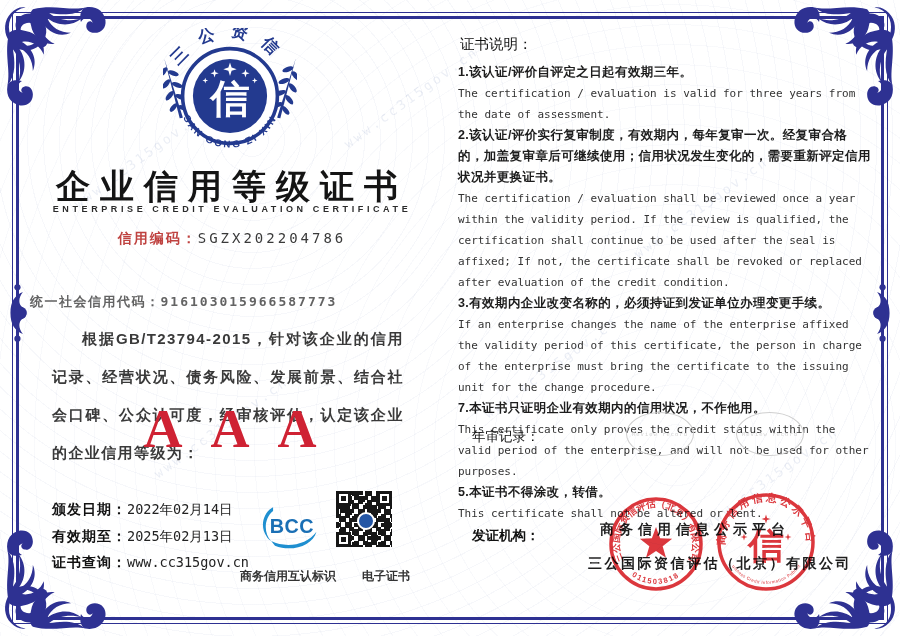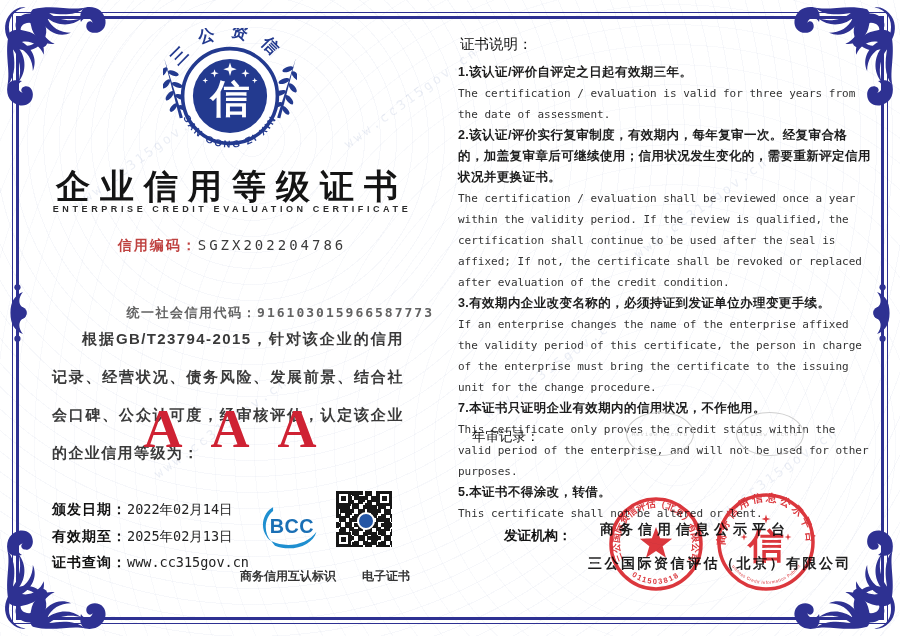--- a/index.html
+++ b/index.html
@@ -26,25 +26,25 @@
   .wm{position:absolute;color:rgba(100,120,175,0.13);font-family:"DejaVu Sans Mono",monospace;
       font-size:13px;letter-spacing:3px;transform:rotate(-36deg);white-space:nowrap;z-index:1;}
   
   .logo{position:absolute;left:163px;top:28px;width:134px;height:136px;z-index:2;}
   
   .title{position:absolute;left:30px;top:164px;width:404px;text-align:center;
          font-family:"Liberation Serif",serif;font-weight:700;font-size:34px;color:#141414;
          letter-spacing:10px;z-index:2;}
   .subtitle{position:absolute;left:30px;top:204px;width:404px;text-align:center;
             font-size:9px;color:#2b2b2b;letter-spacing:3.6px;font-weight:700;z-index:2;}
-  .credit-no{position:absolute;left:30px;top:237px;width:404px;text-align:center;font-size:14px;z-index:2;}
+  .credit-no{position:absolute;left:30px;top:230px;width:404px;text-align:center;font-size:14px;z-index:2;}
   .credit-no .lab{color:#bf4240;font-weight:700;letter-spacing:2px;}
   .credit-no .val{color:#3a3a3a;font-family:"DejaVu Sans Mono",monospace;letter-spacing:3px;}
-  .uscc{position:absolute;left:30px;top:293px;width:404px;text-align:right;font-size:13px;
-        color:#636363;letter-spacing:1.5px;font-weight:600;z-index:2;margin-top:11px;}
+  .uscc{position:absolute;left:30px;top:293px;width:404px;text-align:left;font-size:13px;
+        color:#636363;letter-spacing:1.5px;font-weight:600;z-index:2;}
   .uscc .val{font-family:"DejaVu Sans Mono",monospace;letter-spacing:2px;}
   .statement{position:absolute;left:52px;top:320px;width:352px;font-size:15px;font-weight:600;
              color:#3a3a3a;line-height:38px;letter-spacing:1.4px;text-indent:2em;text-align:justify;z-index:2;}
   .rating{position:absolute;left:110px;top:398px;width:240px;text-align:center;
           font-family:"Liberation Serif",serif;font-weight:700;font-size:54px;color:#cf2233;
           letter-spacing:28px;text-indent:28px;z-index:2;}
   
   .info-row{position:absolute;left:52px;font-size:14px;z-index:2;white-space:nowrap;}
   .info-row .lab{font-weight:700;color:#111;letter-spacing:1px;}
   .info-row .val{color:#222;font-family:"DejaVu Sans Mono",monospace;font-size:13.5px;}
@@ -67,21 +67,21 @@
   .ins-heading{position:absolute;left:460px;top:35px;font-size:14.5px;font-weight:400;color:#111;z-index:2;}
   .instructions{position:absolute;left:458px;top:62px;width:414px;z-index:2;}
   .instructions p{margin:0;line-height:21px;}
   .ins-zh{font-size:12.5px;font-weight:700;color:#1d1d1d;letter-spacing:0.4px;}
   .ins-en{font-size:11px;color:#333;font-family:"DejaVu Sans Mono",monospace;}
   .review-label{position:absolute;left:472px;top:428px;font-size:13.5px;font-weight:400;color:#111;z-index:2;}
   .stamp-oval{position:absolute;top:412px;width:66px;height:42px;border:1px solid #cfcfcf;border-radius:50%;
               display:flex;align-items:center;justify-content:center;z-index:2;background:transparent;}
   .stamp-oval span{font-size:5.5px;color:#d3d3d3;font-family:"DejaVu Sans Mono",monospace;letter-spacing:1px;}
   .ov1{left:626px;} .ov2{left:736px;}
-  .issuer-label{position:absolute;left:472px;top:527px;font-size:13.5px;font-weight:700;color:#111;z-index:2;margin-left:32px;}
+  .issuer-label{position:absolute;left:472px;top:527px;font-size:13.5px;font-weight:700;color:#111;z-index:2;}
   .issuer-platform{position:absolute;left:600px;top:521px;font-size:14px;color:#1d1d1d;
                    letter-spacing:5px;font-weight:600;z-index:2;white-space:nowrap;}
   .issuer-company{position:absolute;left:588px;top:555px;font-size:14px;color:#1d1d1d;
                   letter-spacing:2.5px;font-weight:600;z-index:2;white-space:nowrap;}
   .seal{position:absolute;z-index:4;mix-blend-mode:multiply;opacity:0.92;}
   .seal-left{left:606px;top:492px;width:100px;height:100px;}
   .seal-right{left:714px;top:492px;width:104px;height:100px;}
   svg text{user-select:none;}
 </style>
 </head>

